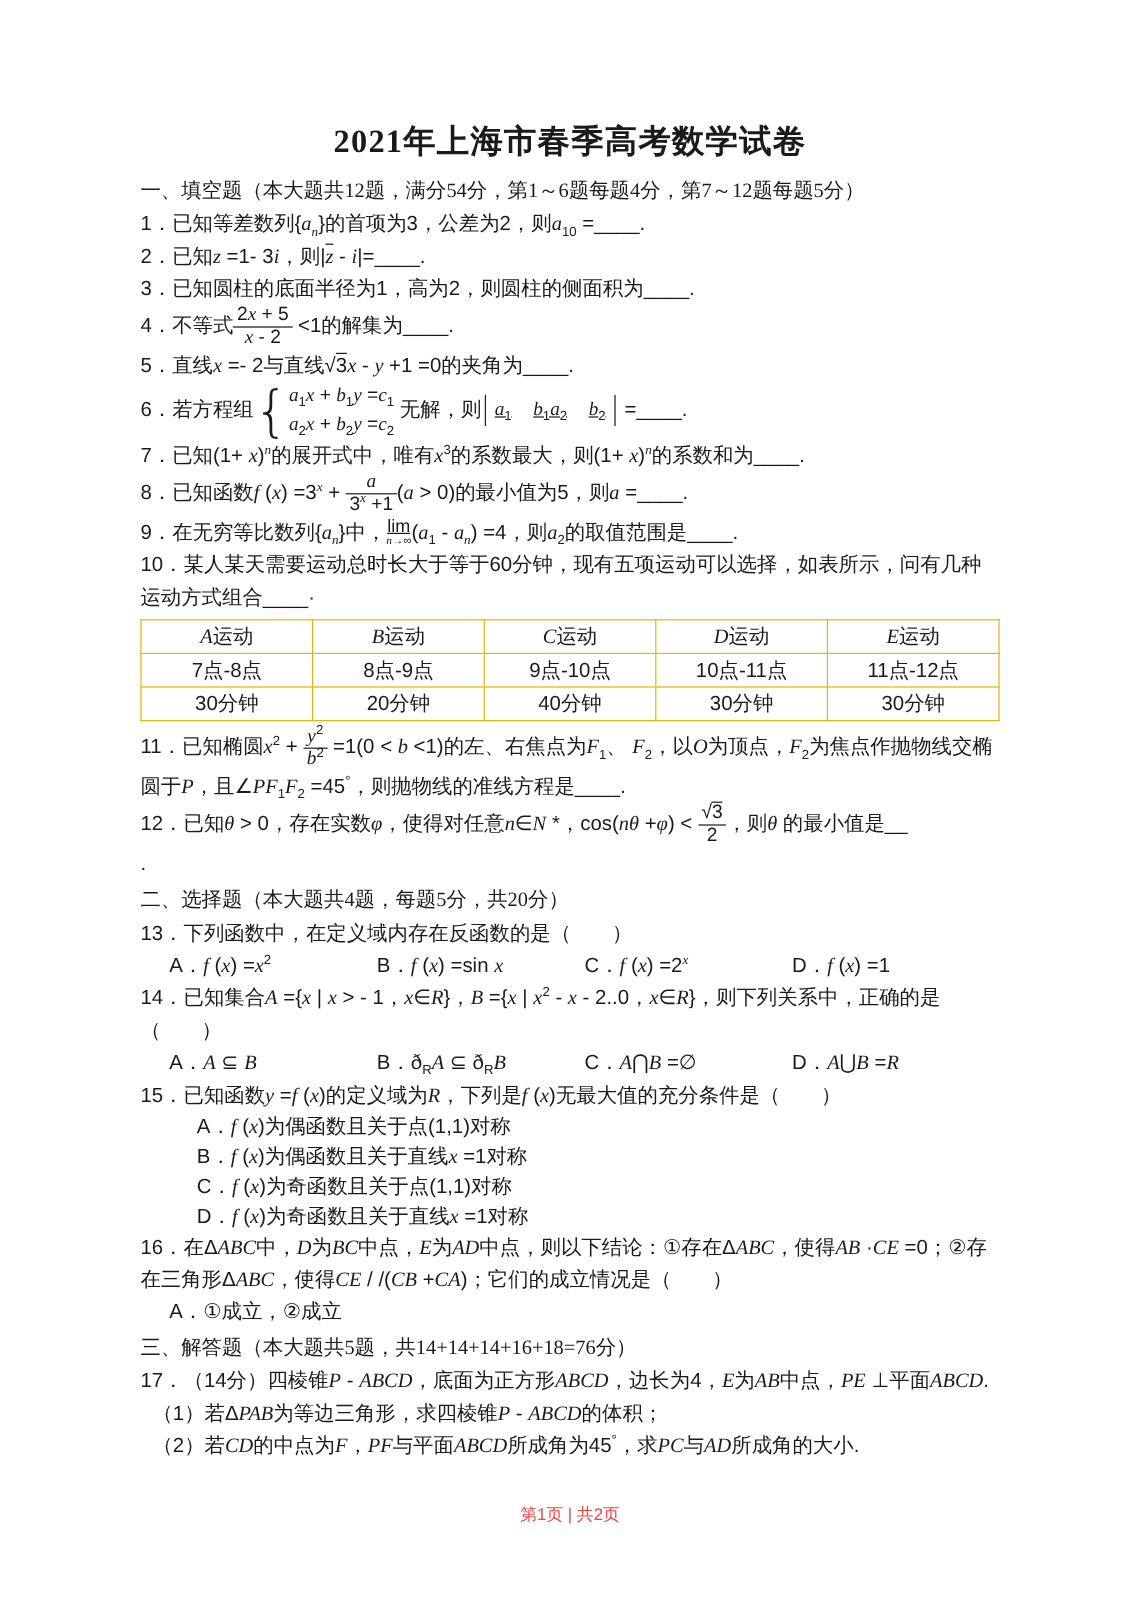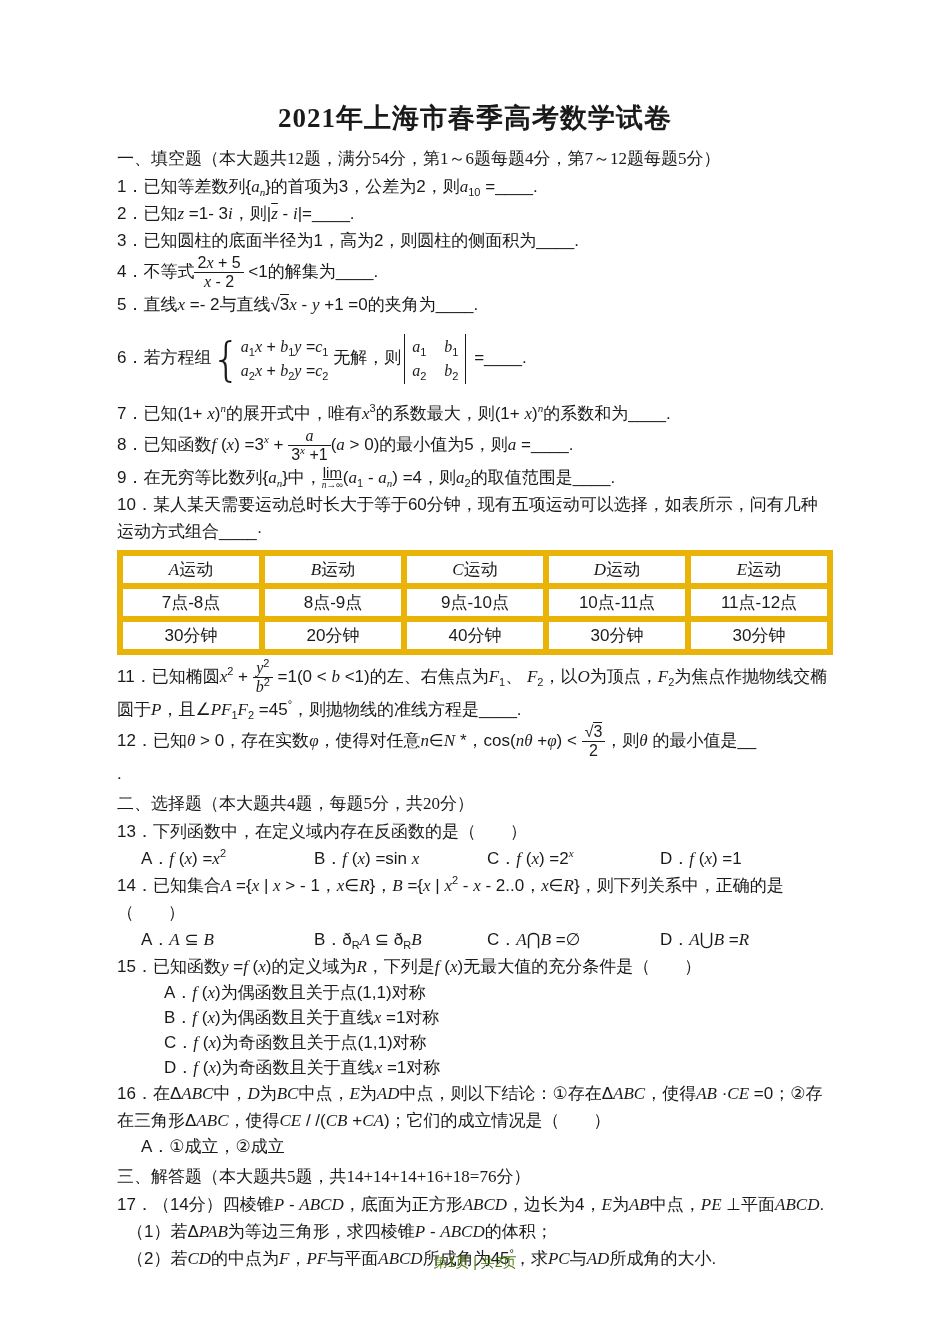--- a/index.html
+++ b/index.html
@@ -16,42 +16,42 @@
   }
   .sec { margin:3px 0 1px 0; font-weight:400; line-height:27px; }
   .secnote { font-family:"Liberation Serif","DejaVu Serif",serif; }
   .q { margin:0; line-height:27px; }
   .opts4 { display:flex; margin:0; line-height:27px; padding-left:24px; }
   .opts4 > span { flex:1; }
   .optline { padding-left:47px; line-height:25px; margin:0; }
   .opts2x2 { display:grid; grid-template-columns:1fr 1fr; padding-left:24px; line-height:26px; margin:0; }
   .part { padding-left:10px; }
   table.sports { border-collapse:collapse; width:100%; margin:5px 0 4px 0; table-layout:fixed; }
-  .sports th,.sports td { border:6px solid #eab308; text-align:center; height:27px; font-weight:400; padding:0; font-size:17px; }
+  .sports th,.sports td { border:1px solid #eab308; text-align:center; height:27px; font-weight:400; padding:0; font-size:17px; }
   i { font-family:"Liberation Serif","DejaVu Serif",serif; font-style:italic; }
   sub,sup { font-size:11px; line-height:0; }
   .frac { display:inline-block; vertical-align:middle; text-align:center; line-height:1.12; font-size:16px; }
   .fn { display:block; border-bottom:1px solid #1a1a1a; padding:0 3px; }
   .fd { display:block; padding:0 3px; }
   .sqrt { white-space:nowrap; }
   .sqrt .rt { border-top:1px solid #1a1a1a; }
   .ov { text-decoration:overline; }
   .lim { display:inline-block; vertical-align:middle; text-align:center; line-height:1; }
   .lt { display:block; font-size:15px;text-decoration:underline; }
   .lb { display:block; font-size:9.5px; }
   .cases { display:inline-flex; align-items:center; vertical-align:middle; }
   .brace { font-size:46px; font-weight:300; line-height:1; font-family:"DejaVu Sans",sans-serif; }
   .crows { display:inline-block; line-height:1.5; font-size:16px; text-align:left; }
   .crows > span { display:block; }
-  .det { display:inline-flex; flex-direction:column; vertical-align:middle;
+  .det { display:inline-flex; flex-direction:row; vertical-align:middle;
          border-left:1.4px solid #1a1a1a; border-right:1.4px solid #1a1a1a;
-         padding:1px 7px; line-height:1.5; font-size:16px; margin:16px 3px; }
+         padding:1px 7px; line-height:1.5; font-size:16px; margin:0 3px;text-decoration:underline; }
   .dr { display:flex; justify-content:space-between; gap:18px; }
   .footer { position:absolute; left:0; right:0; bottom:72px; text-align:center;
-            font-size:14px; color:#4d7c0f; }
+            font-size:14px; color:#ef4444; }
 </style>
 </head>
 <body>
 
 <div class="sheet">
 
   <h1 class="title">2021年上海市春季高考数学试卷</h1>
 
   <p class="sec"><span>一、填空题</span><span class="secnote">（本大题共12题，满分54分，第1～6题每题4分，第7～12题每题5分）</span></p>
 

